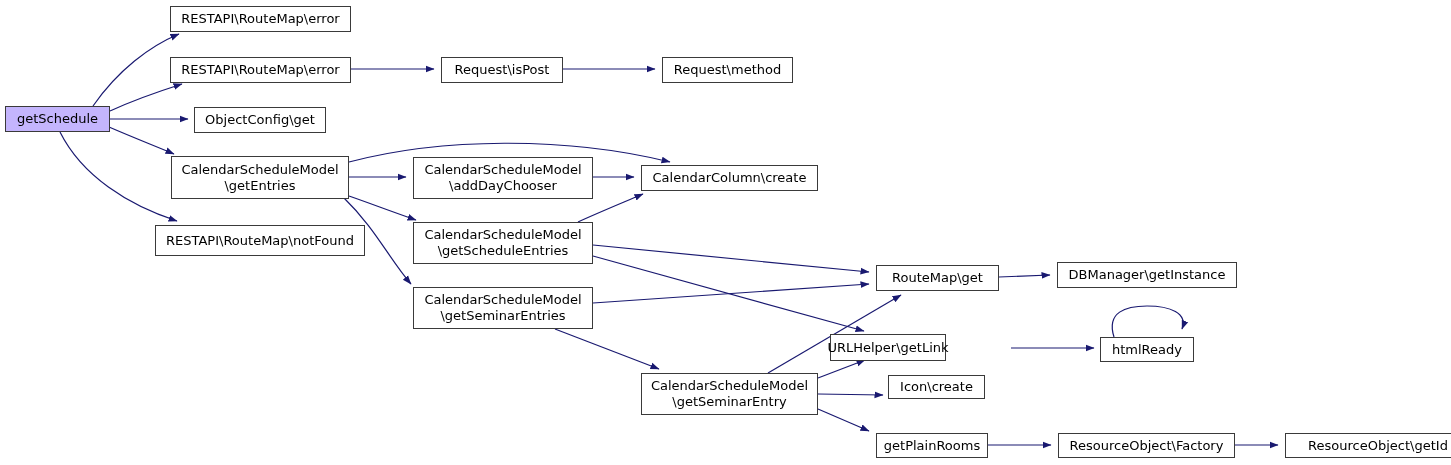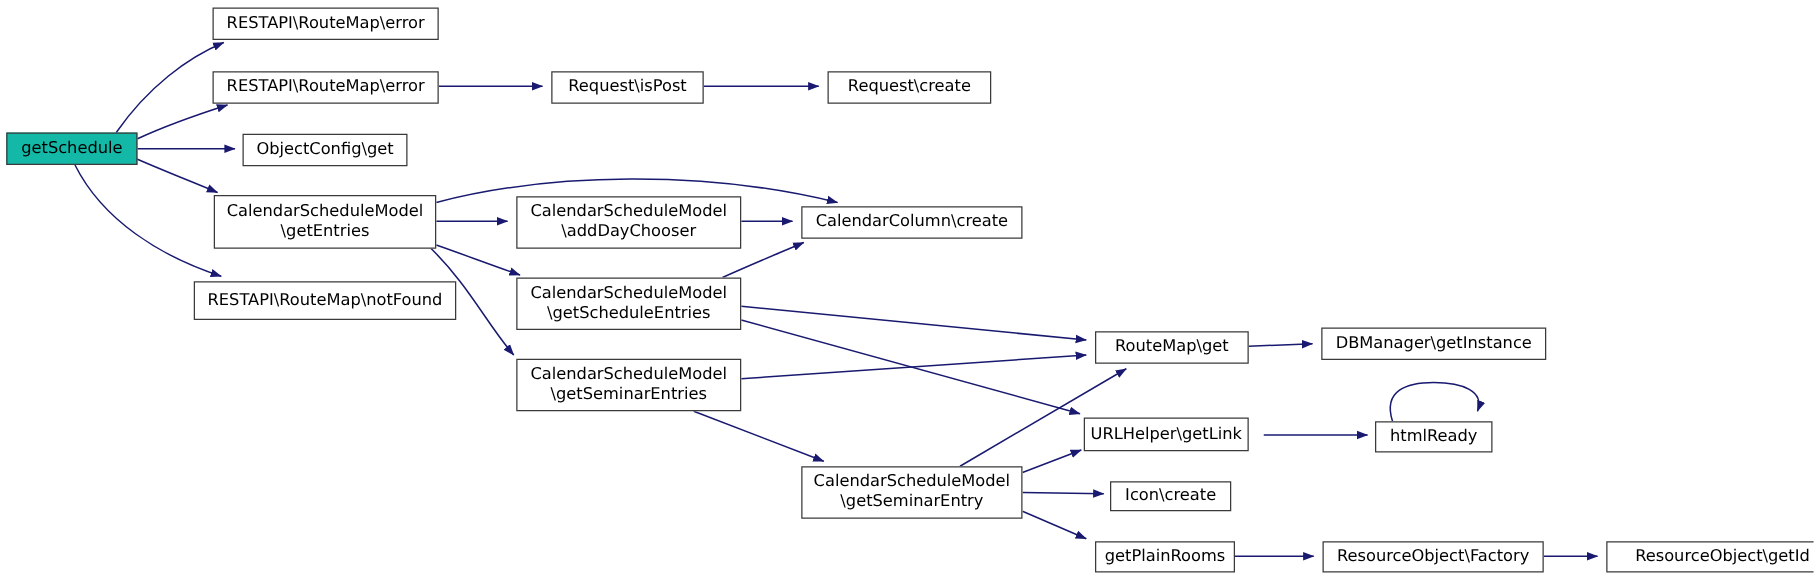--- a/index.html
+++ b/index.html
@@ -9,21 +9,21 @@
   }
   svg.edges { position:absolute; left:0; top:0; width:1451px; height:465px; }
   .edge { fill:none; stroke:#191970; stroke-width:1.2px; }
   .node {
     position:absolute; box-sizing:border-box;
     background:#ffffff; border:1.5px solid #3a3a3a;
     display:flex; flex-direction:column; align-items:center; justify-content:center;
     font-size:13px; line-height:16px; color:#000000; text-align:center;
     white-space:nowrap; cursor:pointer;
   }
-  .node.root { background:#14b8a6; }
+  .node.root { background:#c4b5fd; }
   .node span { display:block; }
 </style>
 </head>
 <body>
 
 <div class="canvas">
 
   <svg class="edges" viewBox="0 0 1451 465" xmlns="http://www.w3.org/2000/svg">
     <defs>
       <marker id="arrow" markerUnits="userSpaceOnUse" markerWidth="11" markerHeight="9" refX="8.5" refY="4" orient="auto">
@@ -68,21 +68,21 @@
 
   <div class="node" style="left:170px;top:57px;width:181px;height:26px">
       <span>RESTAPI\RouteMap\error</span>
     </div>
 
   <div class="node" style="left:441px;top:57px;width:122px;height:26px">
       <span>Request\isPost</span>
     </div>
 
   <div class="node" style="left:662px;top:57px;width:131px;height:26px">
-      <span>Request\create</span>
+      <span>Request\method</span>
     </div>
 
   <div class="node" style="left:194px;top:107px;width:132px;height:26px">
       <span>ObjectConfig\get</span>
     </div>
 
   <div class="node" style="left:171px;top:156px;width:178px;height:43px">
       <span>CalendarScheduleModel</span>
       <span>\getEntries</span>
     </div>
@@ -116,29 +116,29 @@
     </div>
 
   <div class="node" style="left:876px;top:265px;width:123px;height:26px">
       <span>RouteMap\get</span>
     </div>
 
   <div class="node" style="left:1057px;top:262px;width:180px;height:26px">
       <span>DBManager\getInstance</span>
     </div>
 
-  <div class="node" style="left:867px;top:334px;width:132px;height:27px">
+  <div class="node" style="left:830px;top:334px;width:116px;height:27px">
       <span>URLHelper\getLink</span>
     </div>
 
   <div class="node" style="left:1100px;top:337px;width:94px;height:25px">
       <span>htmlReady</span>
     </div>
 
-  <div class="node" style="left:888px;top:385px;width:97px;height:24px">
+  <div class="node" style="left:888px;top:375px;width:97px;height:24px">
       <span>Icon\create</span>
     </div>
 
   <div class="node" style="left:876px;top:433px;width:112px;height:25px">
       <span>getPlainRooms</span>
     </div>
 
   <div class="node" style="left:1058px;top:433px;width:177px;height:25px">
       <span>ResourceObject\Factory</span>
     </div>

